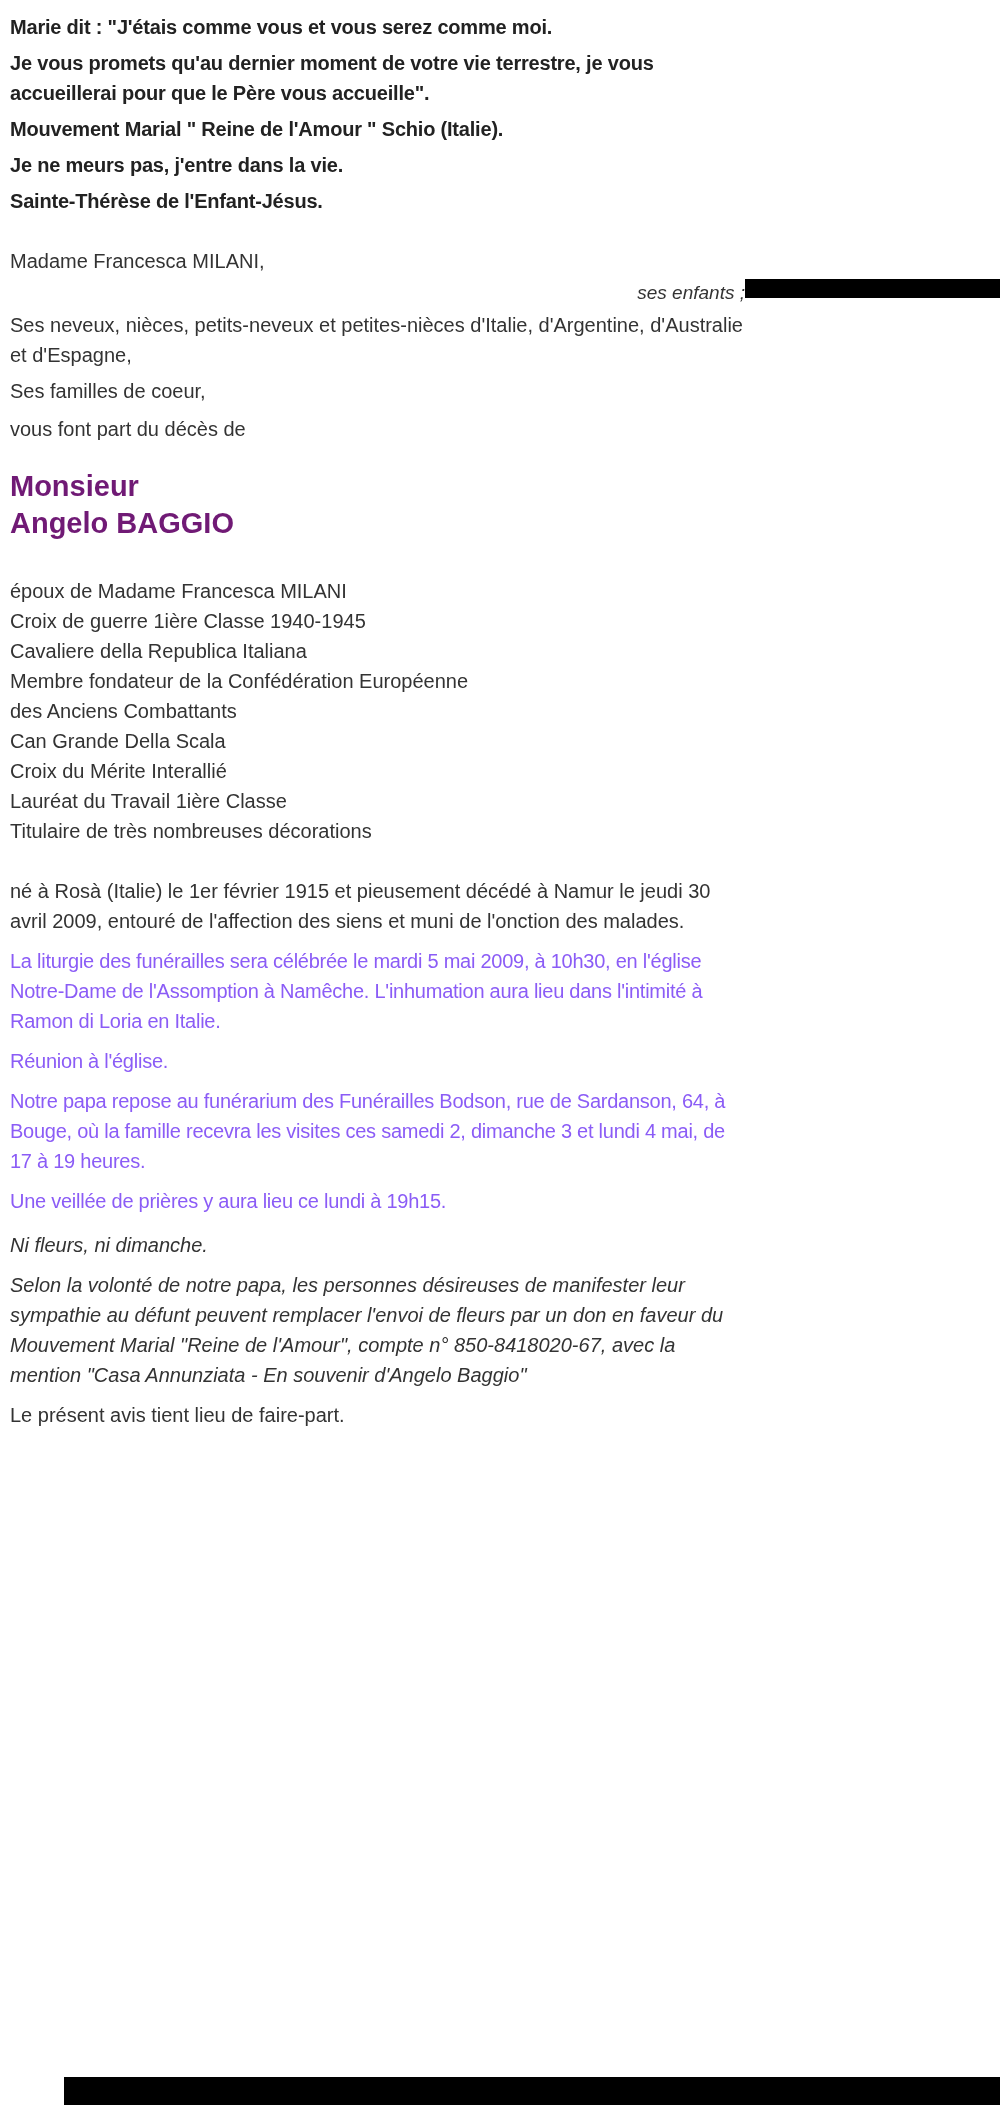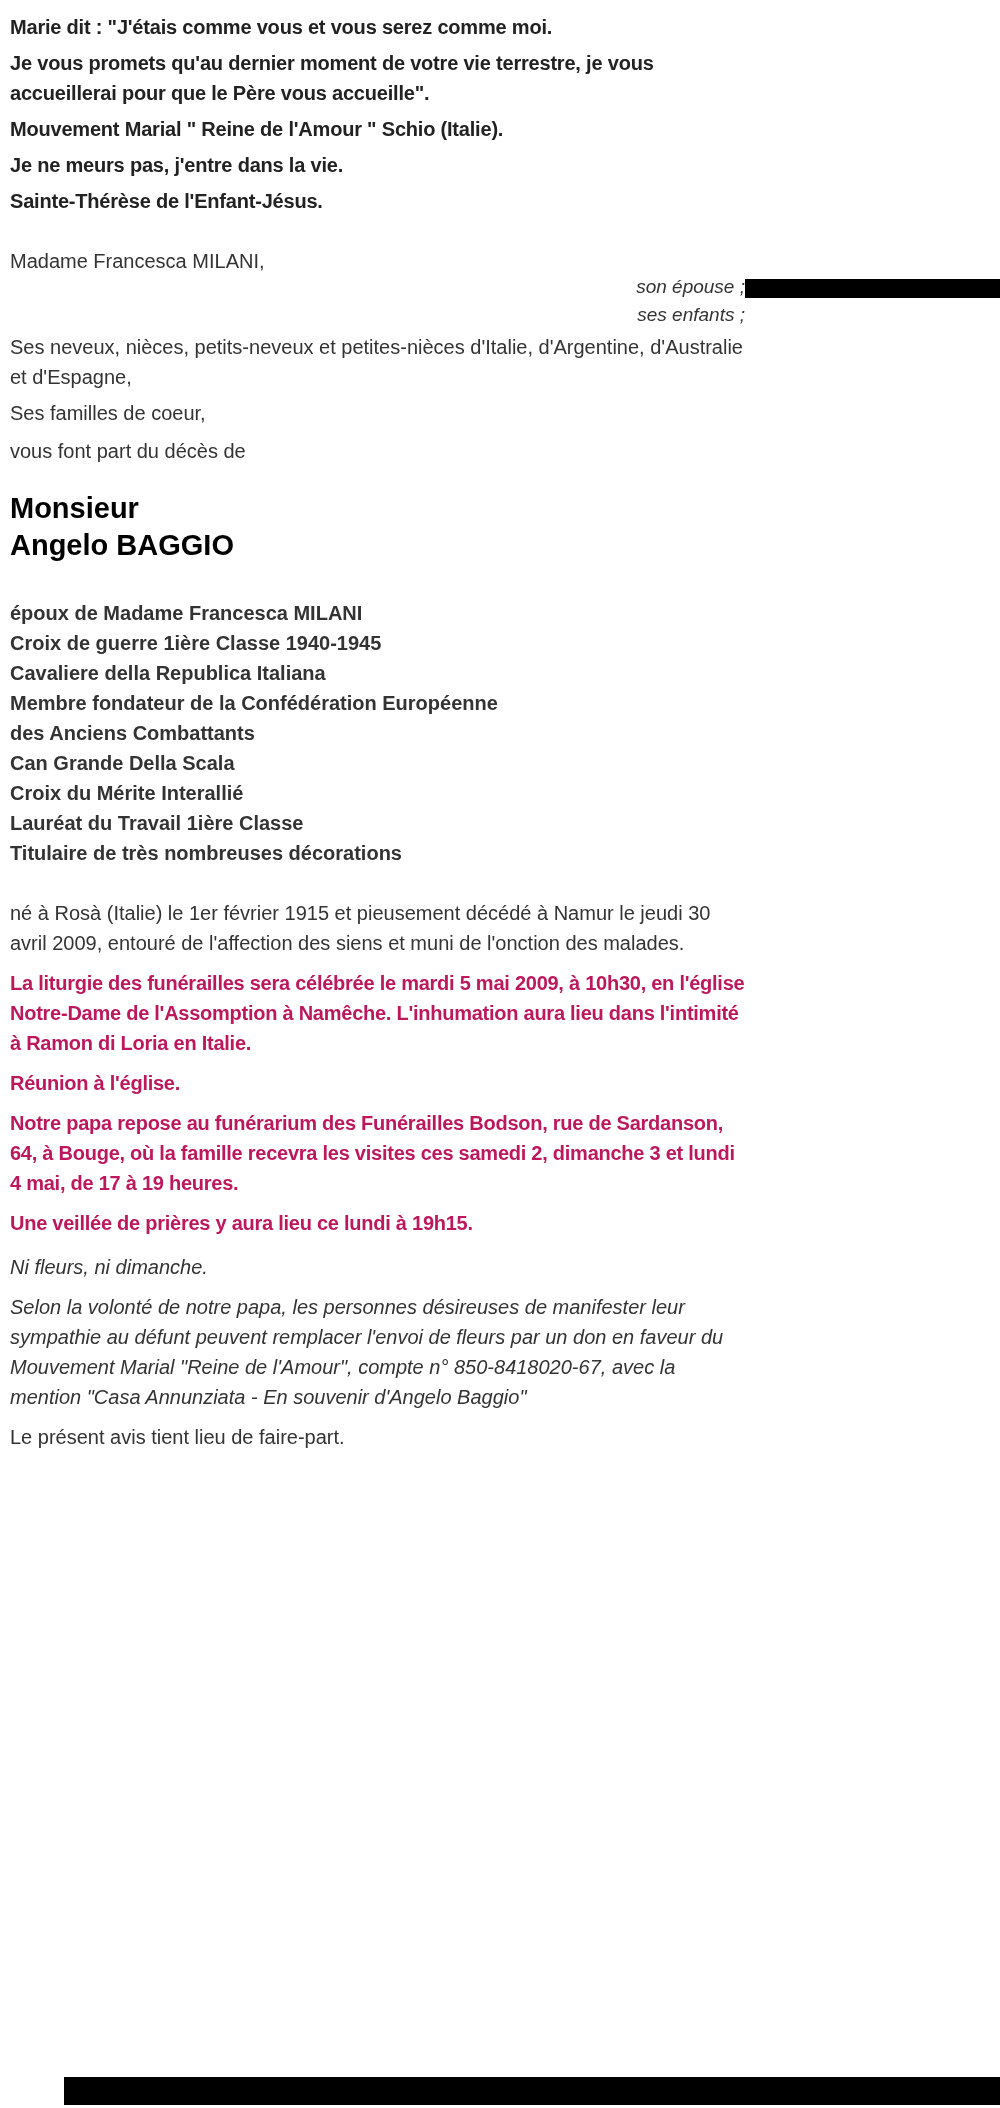--- a/index.html
+++ b/index.html
@@ -40,29 +40,29 @@
     text-align: right;
   }
 
   .intro { margin-bottom: 24px; }
 
   .deceased { margin-bottom: 34px; }
   .deceased h1 {
     font-size: 29px;
     line-height: 37px;
     font-weight: bold;
-    color: #000000;
+    color: #701a75;
   }
 
-  .honors { margin-bottom: 30px; font-weight: bold; }
+  .honors { margin-bottom: 30px; }
 
   .paragraph { margin-bottom: 10px; }
   .bold {
-    font-weight: bold;
-    color: #be185d;
+    font-weight: normal;
+    color: #8b5cf6;
     letter-spacing: -0.25px;
   }
   .italic { font-style: italic; }
 
   .ceremony { margin-bottom: 14px; }
   .wishes { margin-bottom: 8px; }
 
   .black-bar { position: absolute; background: #000000; }
   .right-bar { top: 279px; left: 745px; width: 255px; height: 19px; }
   .bottom-bar { left: 64px; right: 0; bottom: 3px; height: 28px; }
@@ -76,21 +76,20 @@
     <p class="bold-line">Marie dit : "J'étais comme vous et vous serez comme moi.</p>
     <p class="bold-line">Je vous promets qu'au dernier moment de votre vie terrestre, je vous accueillerai pour que le Père vous accueille".</p>
     <p class="bold-line">Mouvement Marial " Reine de l'Amour " Schio (Italie).</p>
     <p class="bold-line">Je ne meurs pas, j'entre dans la vie.</p>
     <p class="bold-line">Sainte-Thérèse de l'Enfant-Jésus.</p>
   </section>
 
   <section class="family">
     <div class="family-entry">
       <p class="body-line">Madame Francesca MILANI,</p>
-      <p class="relation">son épouse ;</p>
     </div>
     <div class="family-entry">
       <p class="relation">ses enfants ;</p>
     </div>
     <div class="family-entry">
       <p class="body-line">Ses neveux, nièces, petits-neveux et petites-nièces d'Italie, d'Argentine, d'Australie et d'Espagne,</p>
     </div>
     <div class="family-entry">
       <p class="body-line">Ses familles de coeur,</p>
     </div>

